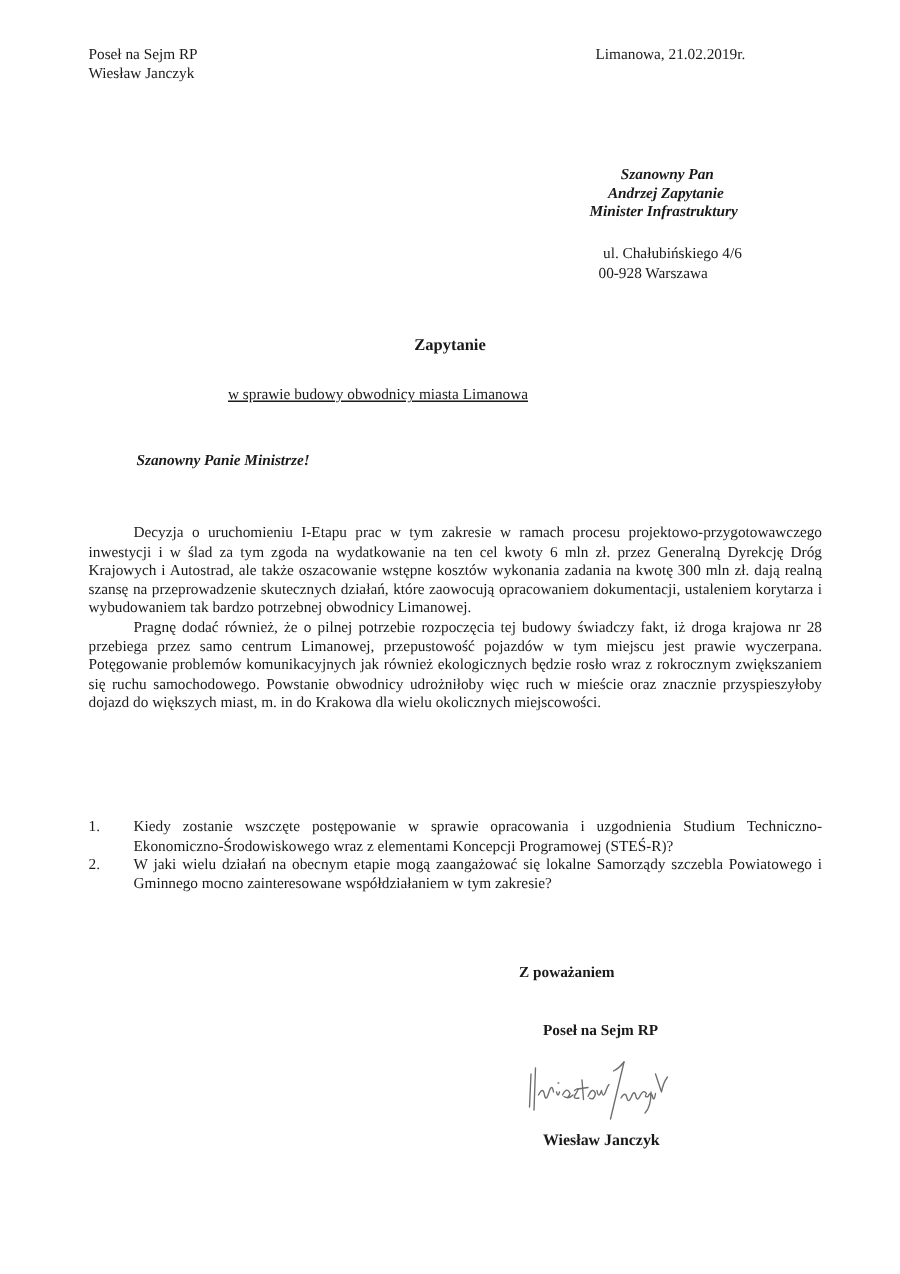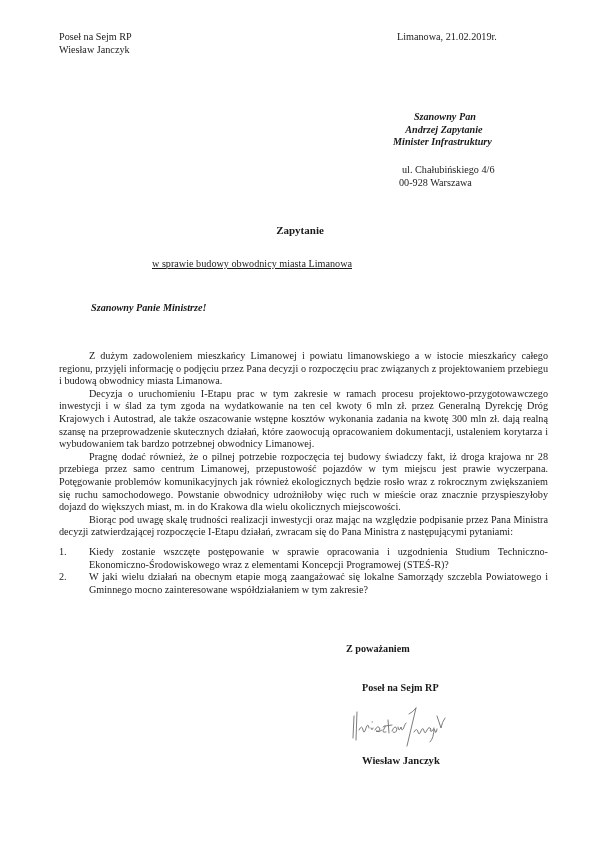--- a/index.html
+++ b/index.html
@@ -46,24 +46,22 @@
   <div style="padding-left:3px">ul. Chałubińskiego 4/6</div>
   <div>00-928 Warszawa</div>
 </div>
 
 <div class="abs title">Zapytanie</div>
 <div class="abs subject">w sprawie budowy obwodnicy miasta Limanowa</div>
 
 <div class="abs salutation">Szanowny Panie Ministrze!</div>
 
 <div class="abs body">
-  <p class="ind">Z dużym zadowoleniem mieszkańcy Limanowej i powiatu limanowskiego a w istocie mieszkańcy całego regionu, przyjęli informację o podjęciu przez Pana decyzji o rozpoczęciu prac związanych z projektowaniem przebiegu i budową obwodnicy miasta Limanowa.</p>
   <p class="ind">Decyzja o uruchomieniu I-Etapu prac w tym zakresie w ramach procesu projektowo-przygotowawczego inwestycji i w ślad za tym zgoda na wydatkowanie na ten cel kwoty 6 mln zł. przez Generalną Dyrekcję Dróg Krajowych i Autostrad, ale także oszacowanie wstępne kosztów wykonania zadania na kwotę 300 mln zł. dają realną szansę na przeprowadzenie skutecznych działań, które zaowocują opracowaniem dokumentacji, ustaleniem korytarza i wybudowaniem tak bardzo potrzebnej obwodnicy Limanowej.</p>
   <p class="ind">Pragnę dodać również, że o pilnej potrzebie rozpoczęcia tej budowy świadczy fakt, iż droga krajowa nr 28 przebiega przez samo centrum Limanowej, przepustowość pojazdów w tym miejscu jest prawie wyczerpana. Potęgowanie problemów komunikacyjnych jak również ekologicznych będzie rosło wraz z rokrocznym zwiększaniem się ruchu samochodowego. Powstanie obwodnicy udrożniłoby więc ruch w mieście oraz znacznie przyspieszyłoby dojazd do większych miast, m. in do Krakowa dla wielu okolicznych miejscowości.</p>
-  <p class="ind">Biorąc pod uwagę skalę trudności realizacji inwestycji oraz mając na względzie podpisanie przez Pana Ministra decyzji zatwierdzającej rozpoczęcie I-Etapu działań, zwracam się do Pana Ministra z następującymi pytaniami:</p>
 </div>
 
 <div class="abs questions">
   <div class="q">
     <span class="num">1.</span>
     <span class="txt">Kiedy zostanie wszczęte postępowanie w sprawie opracowania i uzgodnienia Studium Techniczno-Ekonomiczno-Środowiskowego wraz z elementami Koncepcji Programowej (STEŚ-R)?</span>
   </div>
   <div class="q">
     <span class="num">2.</span>
     <span class="txt">W jaki wielu działań na obecnym etapie mogą zaangażować się lokalne Samorządy szczebla Powiatowego i Gminnego mocno zainteresowane współdziałaniem w tym zakresie?</span>

